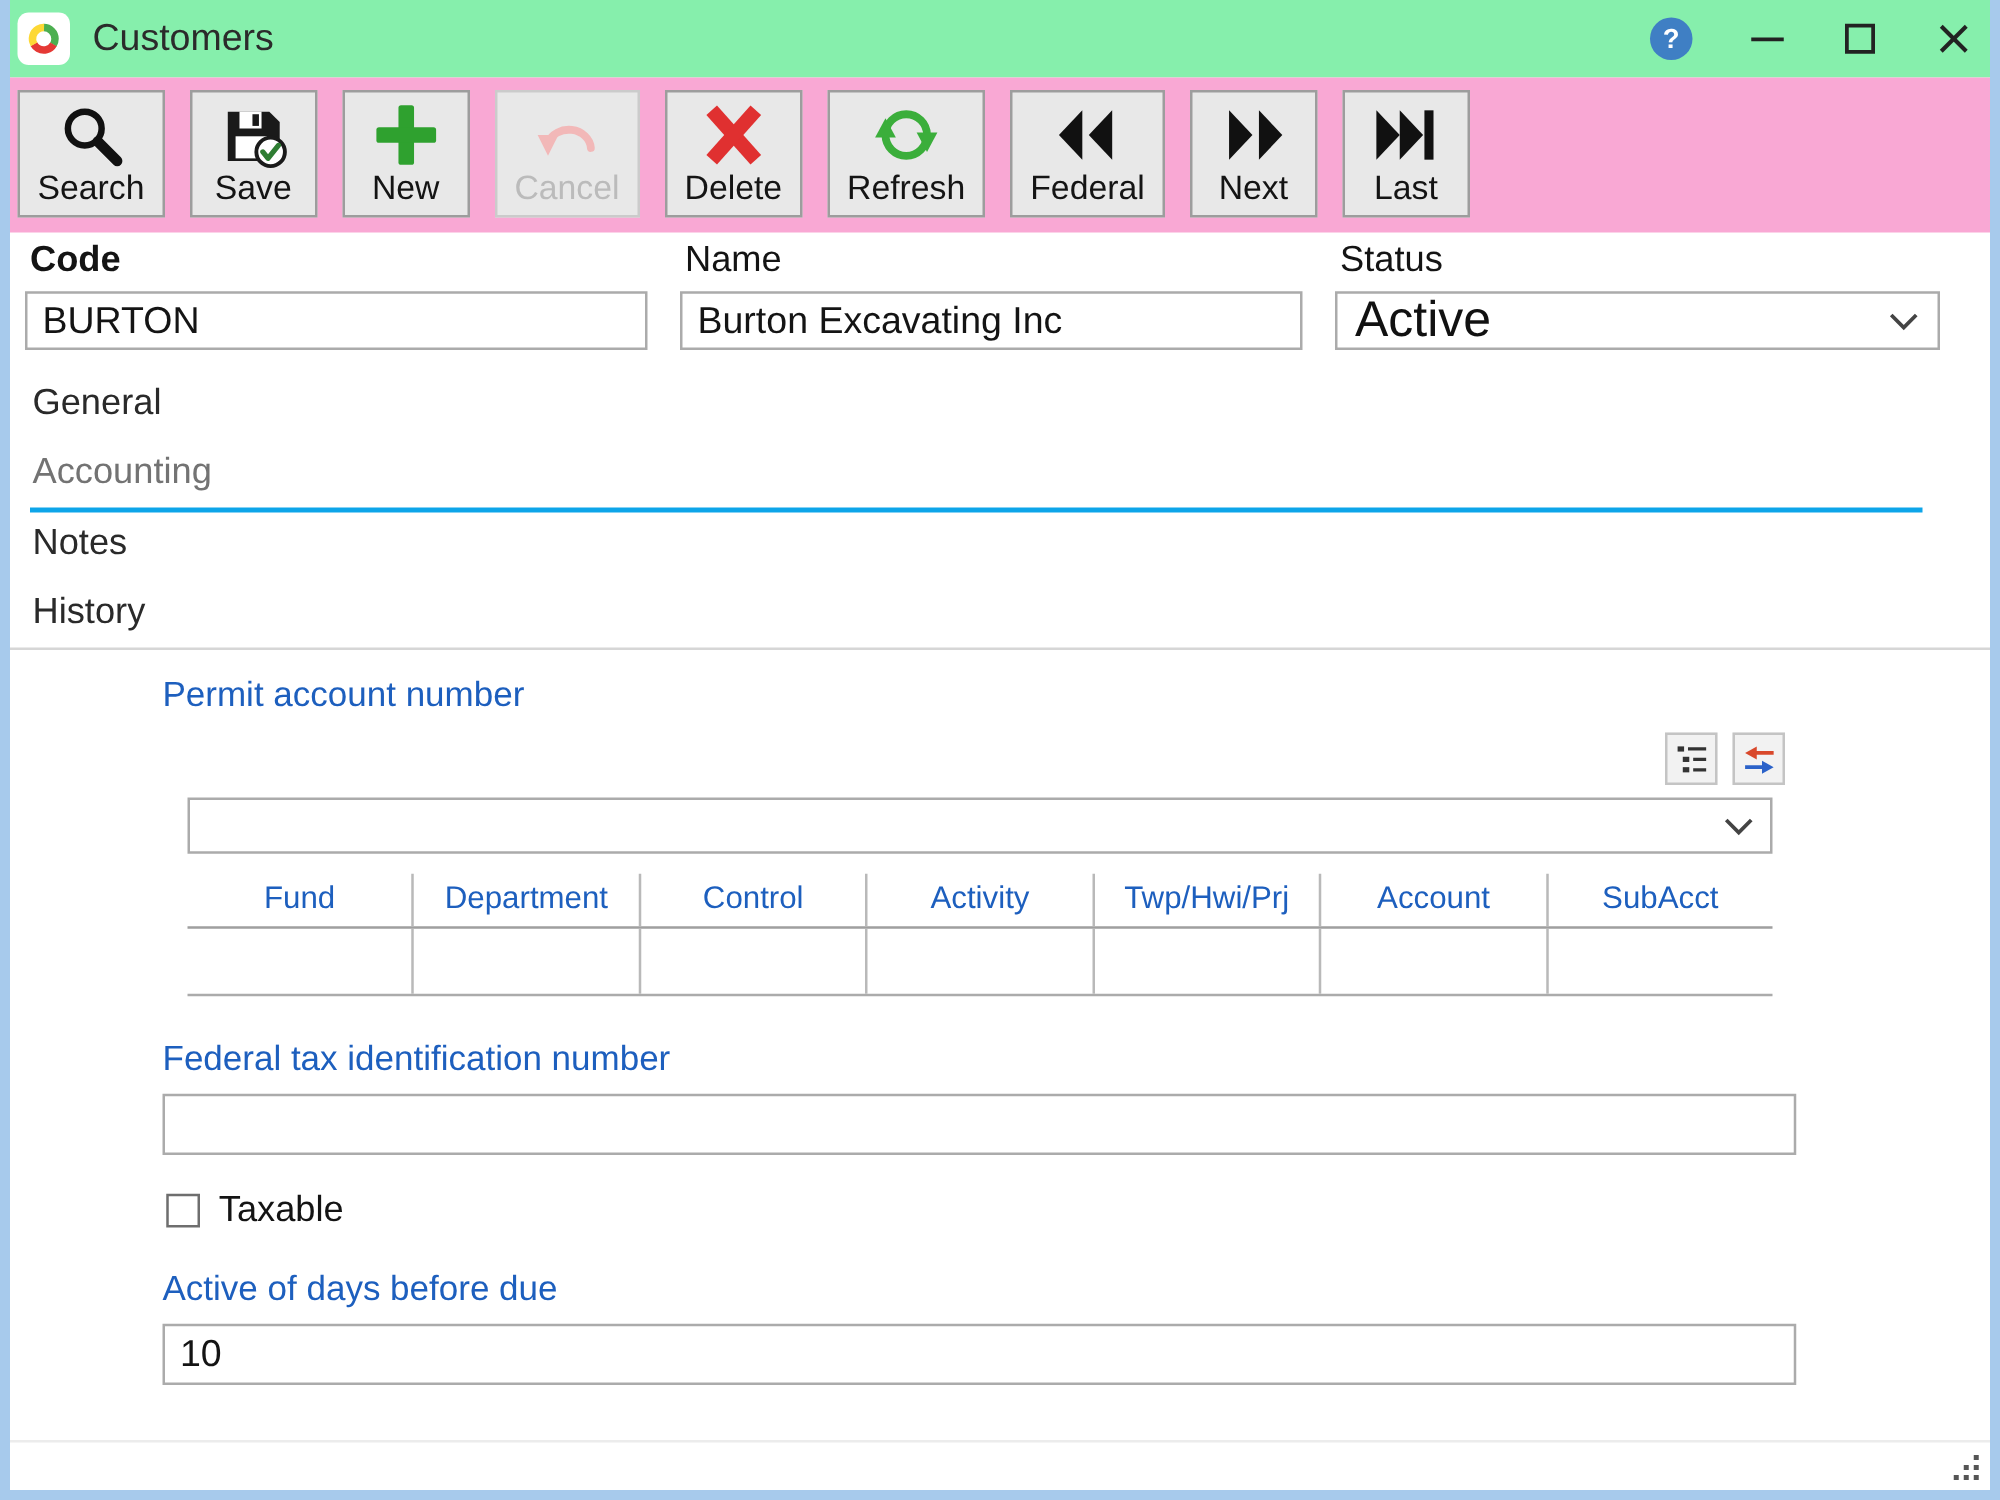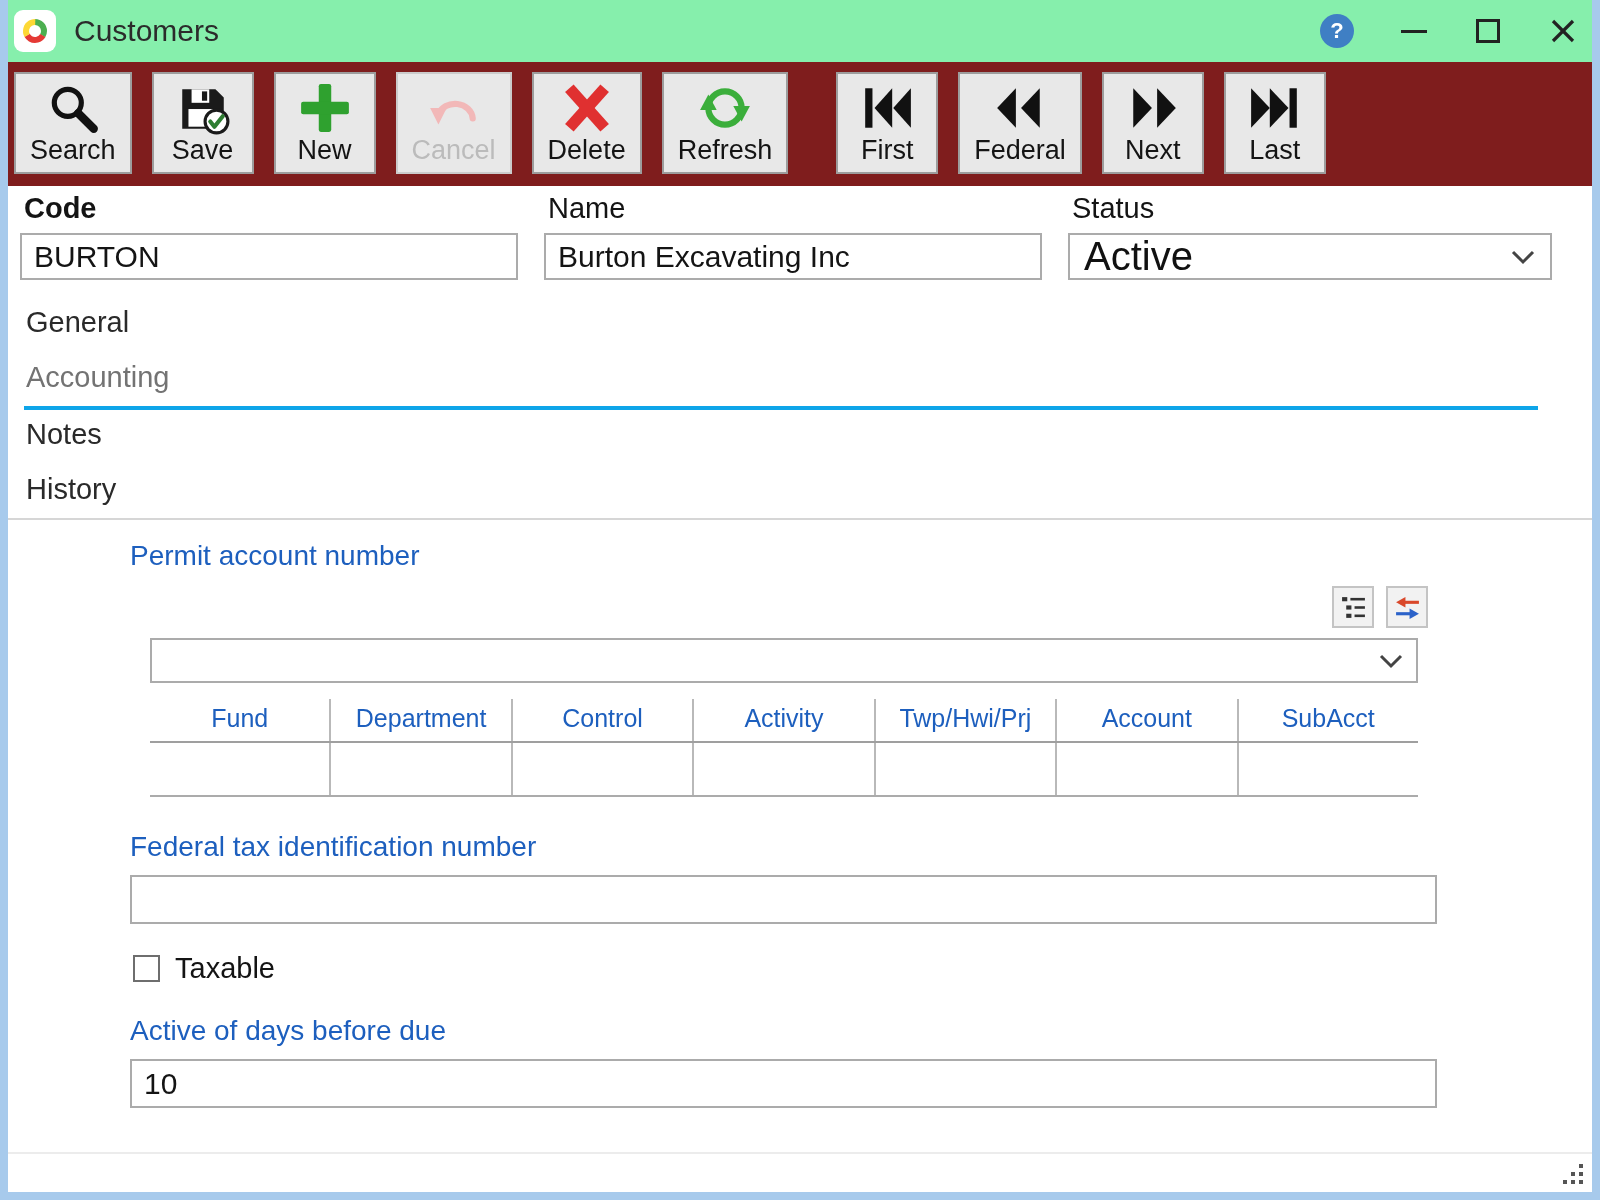--- a/index.html
+++ b/index.html
@@ -39,21 +39,21 @@
   .min-btn { width: 28px; height: 28px; display:flex; align-items:center; justify-content:center; }
   .min-glyph { width: 26px; border-bottom: 3px solid #222; }
   .max-btn { width: 28px; height: 28px; display:flex; align-items:center; justify-content:center; }
   .max-glyph { width: 24px; height: 24px; border: 3px solid #222; }
   .close-btn { width: 30px; height: 30px; display:flex; align-items:center; justify-content:center; }
 
   
   .toolbar {
     display: flex; align-items: flex-start;
     padding: 10px 6px 12px 6px; gap: 20px;
-    background: #7f1d1d;
+    background: #f9a8d4;
   }
   .tbtn {
     display: flex; flex-direction: column; align-items: center; justify-content: flex-end;
     min-width: 102px; height: 102px; padding: 6px 14px 6px;
     background: #E8E8E8; border: 2px solid #9D9D9D;
     cursor: default;
   }
   .tbtn .icn { flex: 1; display: flex; align-items: center; justify-content: center; }
   .tbtn .lbl { font-size: 27px; color: #141414; line-height: 1.1; }
   .tbtn.disabled { border-color: #CBCBCB; }
@@ -245,30 +245,20 @@
         <svg width="54" height="54" viewBox="0 0 52 52">
           <path d="M10 26 A16 16 0 0 1 42 26" fill="none" stroke="#3BAE3B" stroke-width="6"></path>
           <polygon points="34,24 50,24 42,39" fill="#3BAE3B"></polygon>
           <path d="M42 26 A16 16 0 0 1 10 26" fill="none" stroke="#3BAE3B" stroke-width="6"></path>
           <polygon points="2,28 18,28 10,13" fill="#3BAE3B"></polygon>
         </svg>
       </span>
       <span class="lbl">Refresh</span>
     </div>
 
-    <div class="tbtn group-start">
-      <span class="icn">
-        <svg width="54" height="46" viewBox="0 0 52 44">
-          <rect x="5" y="3" width="7" height="38" fill="#111"></rect>
-          <polygon points="14,22 31,3 31,41" fill="#111"></polygon>
-          <polygon points="32,22 49,3 49,41" fill="#111"></polygon>
-        </svg>
-      </span>
-      <span class="lbl">First</span>
-    </div>
 
     <div class="tbtn">
       <span class="icn">
         <svg width="54" height="46" viewBox="0 0 52 44">
           <polygon points="4,22 22,3 22,41" fill="#111"></polygon>
           <polygon points="27,22 45,3 45,41" fill="#111"></polygon>
         </svg>
       </span>
       <span class="lbl">Federal</span>
     </div>

